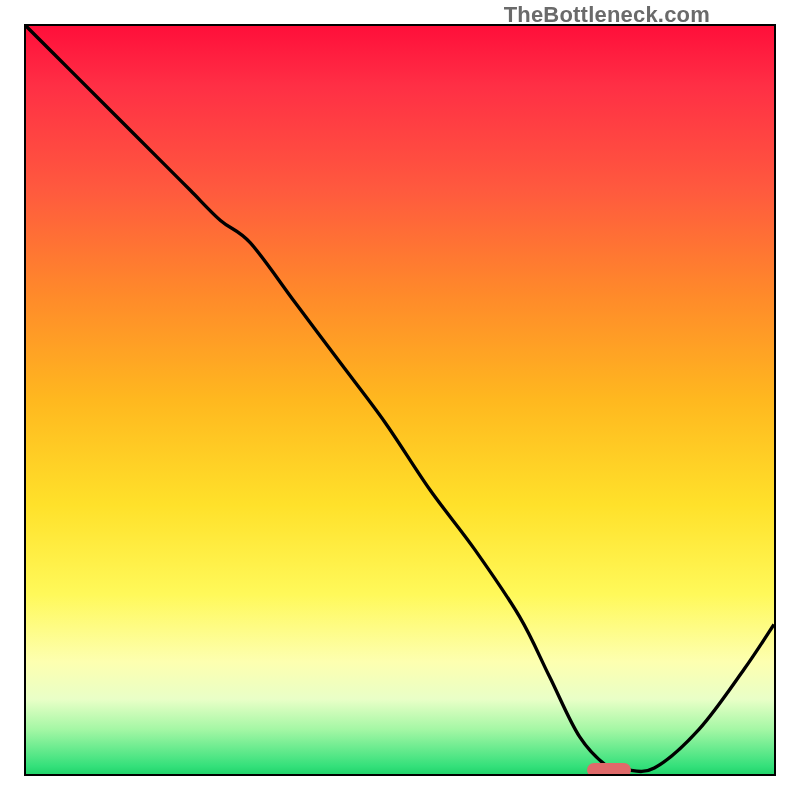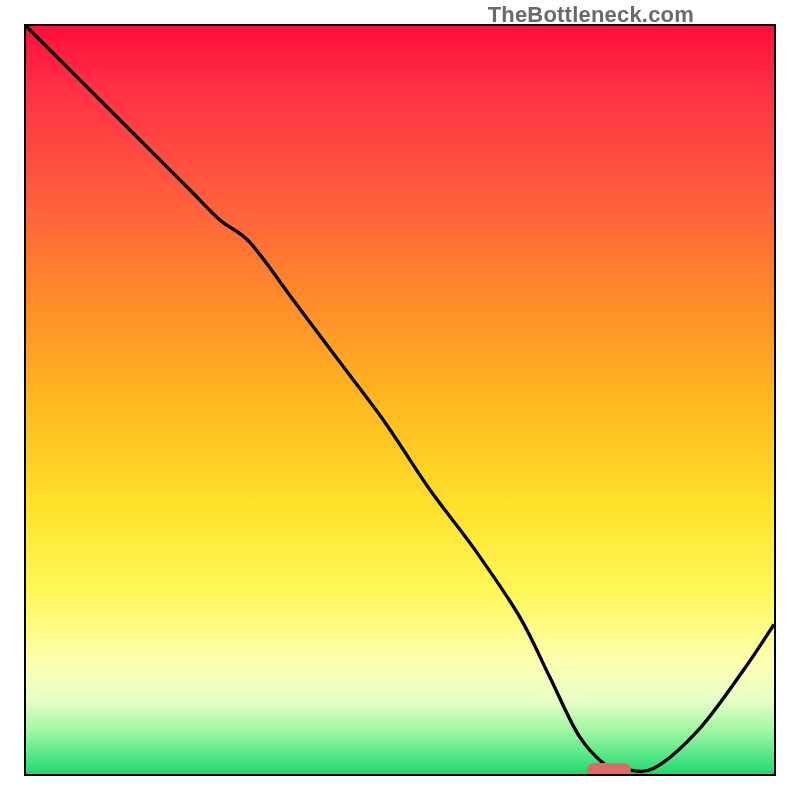--- a/index.html
+++ b/index.html
@@ -7,20 +7,21 @@
     padding: 0;
     width: 800px;
     height: 800px;
     background: #ffffff;
     font-family: Arial, Helvetica, sans-serif;
   }
   .chart-wrap {
     position: relative;
     width: 702px;
     height: 800px;
+    padding-left: 16px;
   }
   .watermark {
     position: absolute;
     top: 2px;
     right: 8px;
     font-size: 22px;
     font-weight: 600;
     color: #6a6a6a;
     letter-spacing: 0.2px;
     user-select: none;

